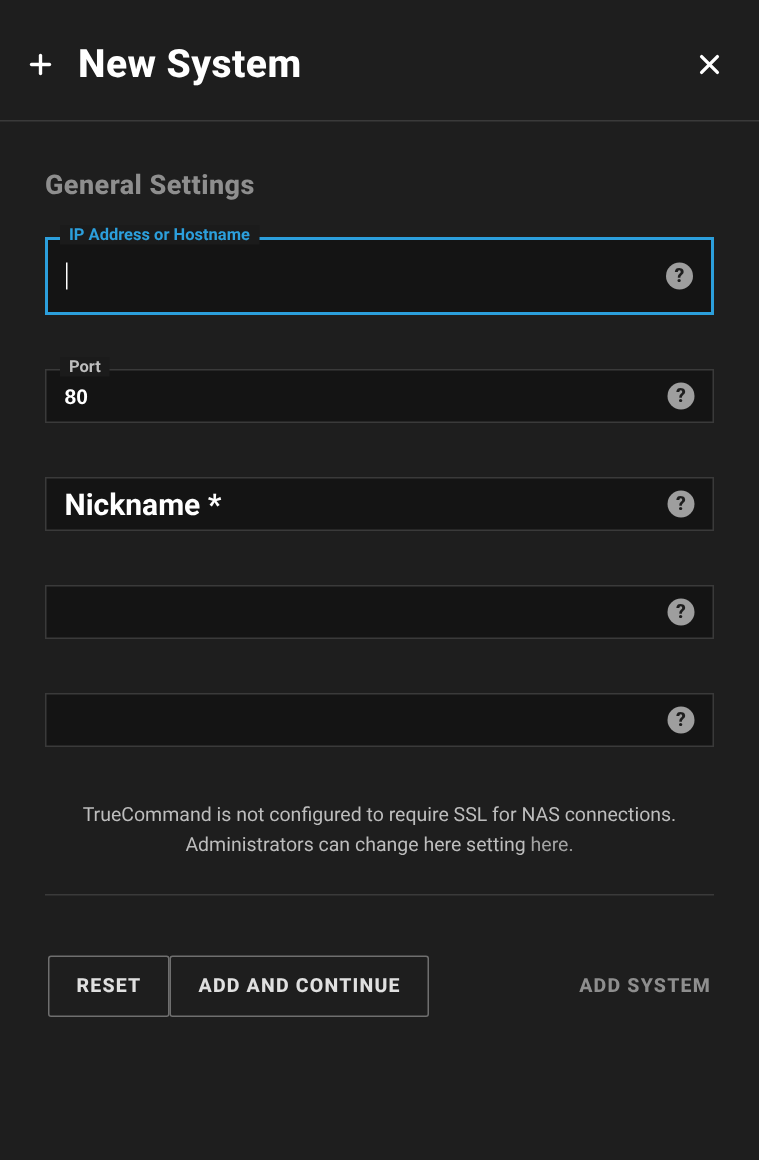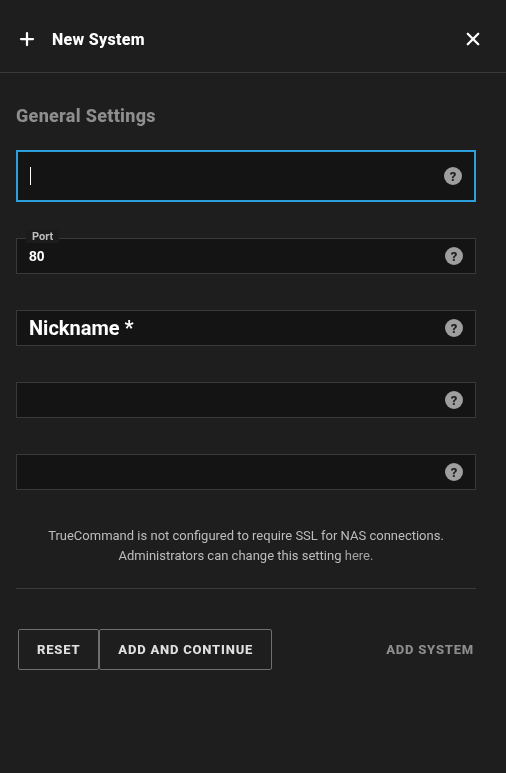--- a/index.html
+++ b/index.html
@@ -18,34 +18,34 @@
     border-bottom: 1px solid #3a3a3a;
   }
   .header .plus {
     width: 22px; height: 22px;
     display: flex; align-items: center; justify-content: center;
     margin-right: 14px;
   }
   .header .plus svg { stroke: #fff; }
   .header .title {
     font-weight: 800;
-    font-size: 16px;
+    font-size: 26px;
     color: #fff;
     letter-spacing: 0.3px;
     flex: 1;
   }
   .header .close {
     width: 22px; height: 22px;
     display:flex; align-items:center; justify-content:center;
     cursor: pointer;
   }
   .header .close svg { stroke: #fff; }
 
   .content {
-    padding: 32px 30px 0 16px;
+    padding: 32px 30px 0 30px;
   }
 
   .section-title {
     font-size: 18px;
     font-weight: 800;
     color: #8e8e8e;
     letter-spacing: 0.3px;
     margin-bottom: 24px;
   }
 
@@ -179,20 +179,21 @@
         <line x1="19" y1="5" x2="5" y2="19"></line>
       </svg>
   </span>
 </div>
 
 <div class="content">
 
   <div class="section-title">General Settings</div>
 
   <div class="field focused">
+    <div class="field-label">IP Address or Hostname</div>
     <div class="field-box">
       <span class="caret"></span>
       <input type="text" value="" style="">
       <span class="help-icon">?</span>
     </div>
   </div>
 
   <div class="field">
     <div class="field-label">Port</div>
     <div class="field-box">
@@ -214,21 +215,21 @@
     </div>
   </div>
 
   <div class="field no-label" style="margin-bottom:32px;">
     <div class="field-box">
       <span class="help-icon">?</span>
     </div>
   </div>
 
   <div class="info-text">
-    <span>TrueCommand is not configured to require SSL for NAS connections. Administrators can change this setting </span><a>here.</a>
+    <span>TrueCommand is not configured to require SSL for NAS connections. Administrators can change here setting </span><a>here.</a>
   </div>
 
   <div class="buttons">
     <button class="btn outline">RESET</button>
     <button class="btn outline">ADD AND CONTINUE</button>
     <button class="btn ghost ghost-right">ADD SYSTEM</button>
   </div>
 
 </div>
 

